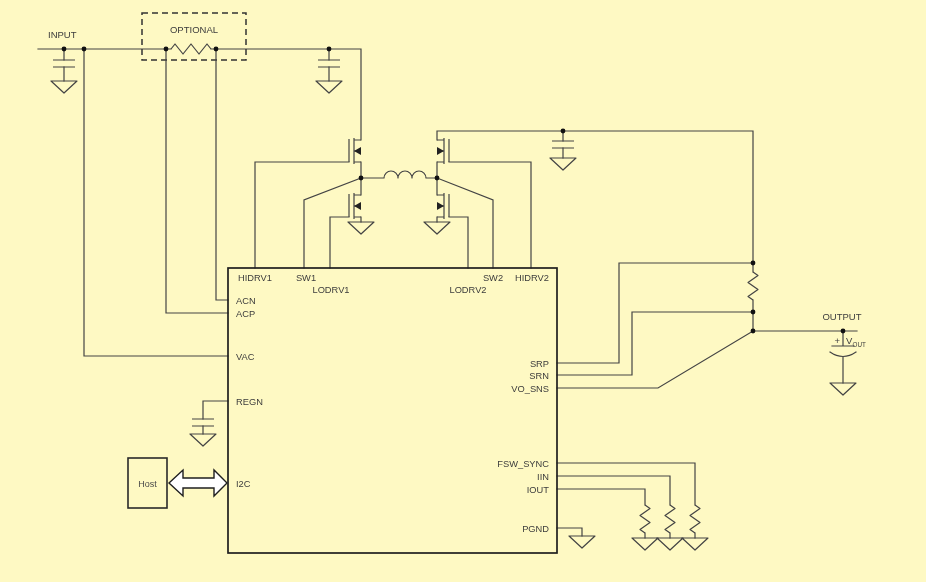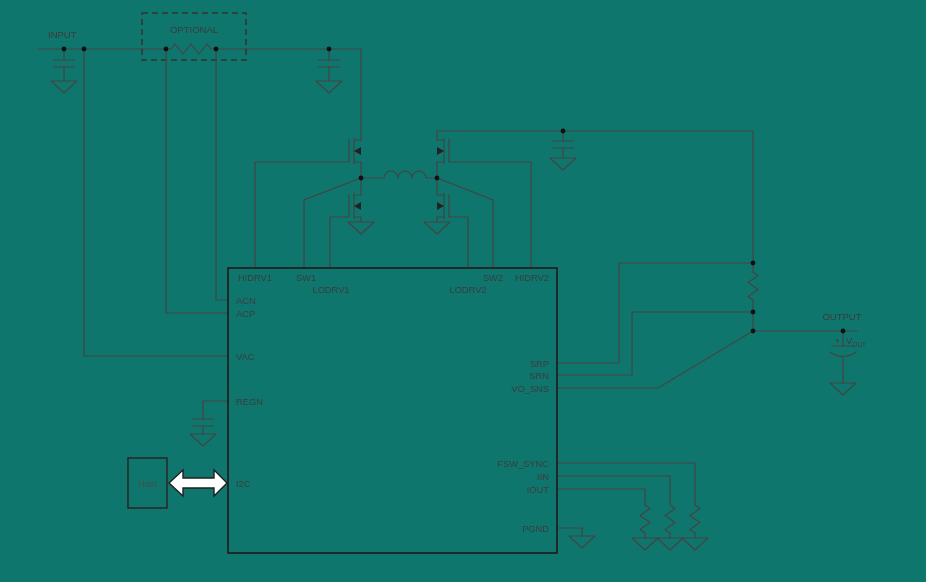--- a/index.html
+++ b/index.html
@@ -1,16 +1,16 @@
 <!DOCTYPE html>
 <html><head>
 <meta charset="utf-8">
 <style>
   html,body{margin:0;padding:0;background:#ffffff;}
-  .stage{position:relative;width:926px;height:582px;background:#0f766e;overflow:hidden;}
+  .stage{position:relative;width:926px;height:582px;background:#fef9c3;overflow:hidden;}
   svg{display:block;}
   .wire{stroke:#444444;fill:none;stroke-width:1.2;stroke-linecap:square;}
   .sym{stroke:#444444;fill:none;stroke-width:1.2;stroke-linejoin:round;}
   .fill{fill:#222222;stroke:none;}
   .node{fill:#111111;stroke:none;}
   .icbox{stroke:#1f1f1f;fill:none;stroke-width:1.7;}
   .hostbox{stroke:#2a2a2a;fill:none;stroke-width:1.6;}
   .optbox{stroke:#333333;fill:none;stroke-width:1.5;stroke-dasharray:6 4;}
   .arrow{stroke:#1f1f1f;fill:#ffffff;stroke-width:1.4;stroke-linejoin:miter;}
   text{font-family:"Liberation Sans","DejaVu Sans",sans-serif;fill:#3c3c3c;}

